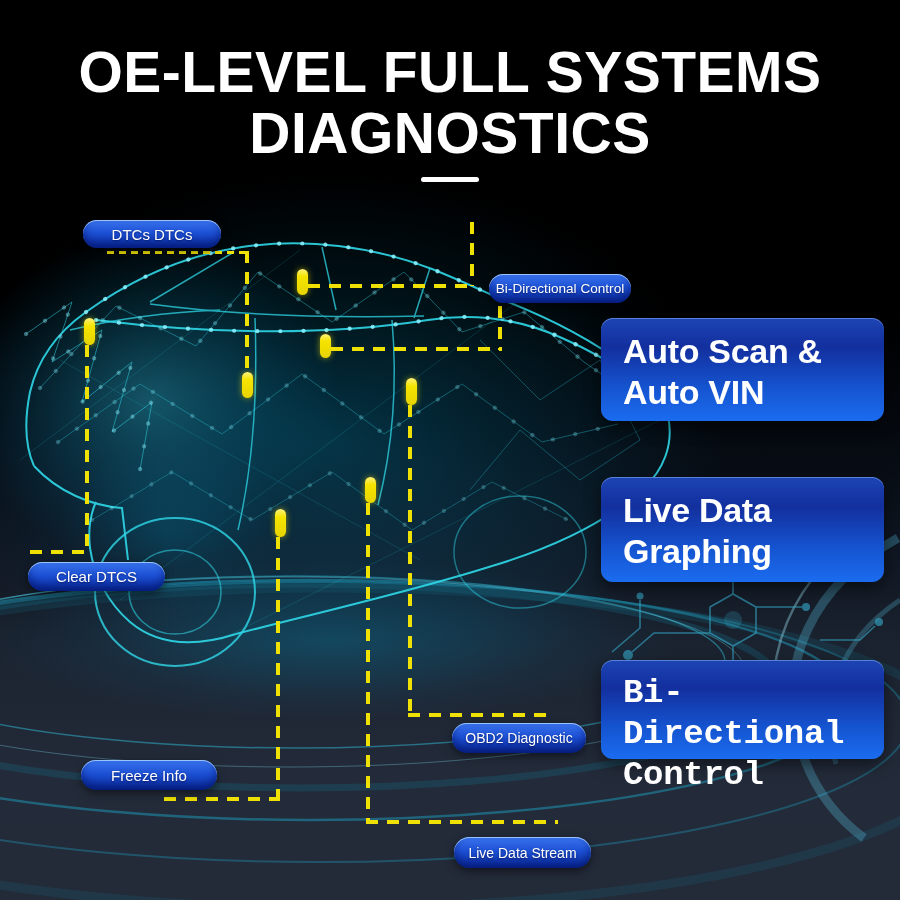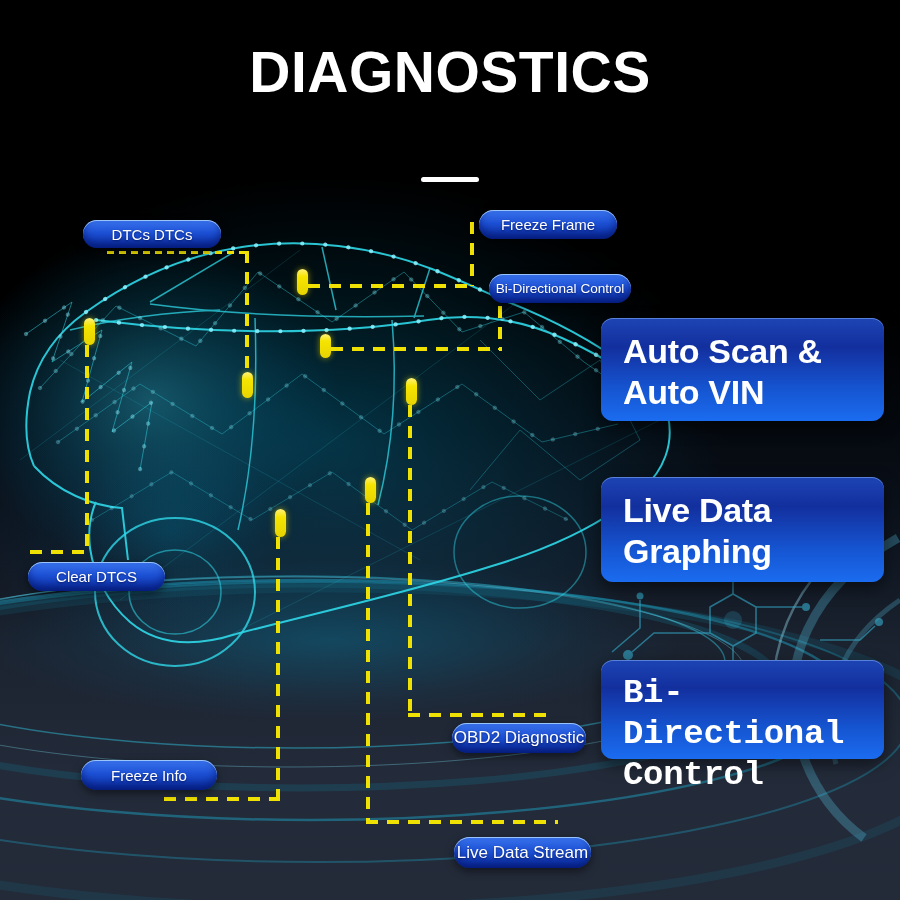--- a/index.html
+++ b/index.html
@@ -41,21 +41,21 @@
     background:linear-gradient(180deg,#fff27a 0%,#f5e400 30%,#e8d400 100%);
     box-shadow:0 0 6px rgba(245,228,0,.55);
   }
   
   .hline{position:absolute;height:3.5px;
     background:repeating-linear-gradient(90deg,#efe103 0 12px,rgba(0,0,0,0) 12px 21px);}
   .hline.fine{height:3px;
     background:repeating-linear-gradient(90deg,#efe103 0 7px,rgba(0,0,0,0) 7px 12px);}
   .vline{position:absolute;width:3.5px;
     background:repeating-linear-gradient(180deg,#efe103 0 12px,rgba(0,0,0,0) 12px 21px);}
-  .fs14{font-size:13.6px;} .fs145{font-size:17px;}
+  .fs14{font-size:13.6px;} .fs145{font-size:14px;}
 </style>
 </head>
 <body>
 
 <div class="stage">
 
   <svg class="backdrop" viewBox="0 0 900 900">
     <defs>
       <radialGradient id="gGlow" cx="50%" cy="50%" r="50%">
         <stop offset="0%" stop-color="rgba(0,175,225,0.26)"></stop>
@@ -142,20 +142,21 @@
           <use href="#cw-w2"></use>
           <use href="#cw-w3"></use>
           <use href="#cw-w4"></use>
         <use href="#cw-roof"></use>
           <use href="#cw-belt"></use>
       </g>
     </g>
   </svg>
 
   <div class="title">
+    <div>OE-LEVEL FULL SYSTEMS</div>
     <div>DIAGNOSTICS</div>
   </div>
   <div class="title-underline"></div>
 
   <div class="hline fine" style="left:107px;top:251px;width:141px;"></div>
   <div class="vline" style="left:245px;top:251px;height:121px;"></div>
 
   <div class="vline" style="left:470px;top:222px;height:64px;"></div>
   <div class="hline" style="left:308px;top:284px;width:166px;"></div>
 
@@ -176,21 +177,20 @@
 
   <div class="pin" style="left:84px;top:318px;height:27px;"></div>
   <div class="pin" style="left:242px;top:372px;height:26px;"></div>
   <div class="pin" style="left:297px;top:269px;height:26px;"></div>
   <div class="pin" style="left:320px;top:334px;height:24px;"></div>
   <div class="pin" style="left:406px;top:378px;height:27px;"></div>
   <div class="pin" style="left:365px;top:477px;height:26px;"></div>
   <div class="pin" style="left:275px;top:509px;height:28px;"></div>
 
   <div class="pill" style="left:83px;top:220px;width:138px;height:28px;">DTCs DTCs</div>
-  <div class="pill" style="left:479px;top:210px;width:138px;height:29px;">Freeze Frame</div>
   <div class="pill" style="left:28px;top:562px;width:137px;height:29px;">Clear DTCS</div>
   <div class="pill fs14" style="left:489px;top:274px;width:142px;height:29px;">Bi-Directional Control</div>
   <div class="pill" style="left:81px;top:760px;width:136px;height:30px;">Freeze Info</div>
   <div class="pill fs145" style="left:452px;top:723px;width:134px;height:30px;">OBD2 Diagnostic</div>
   <div class="pill fs145" style="left:454px;top:837px;width:137px;height:31px;">Live Data Stream</div>
 
   <div class="feature" style="left:601px;top:477px;height:105px;">
     <span class="fl">Live Data</span>
     <span class="fl">Graphing</span>
   </div>

